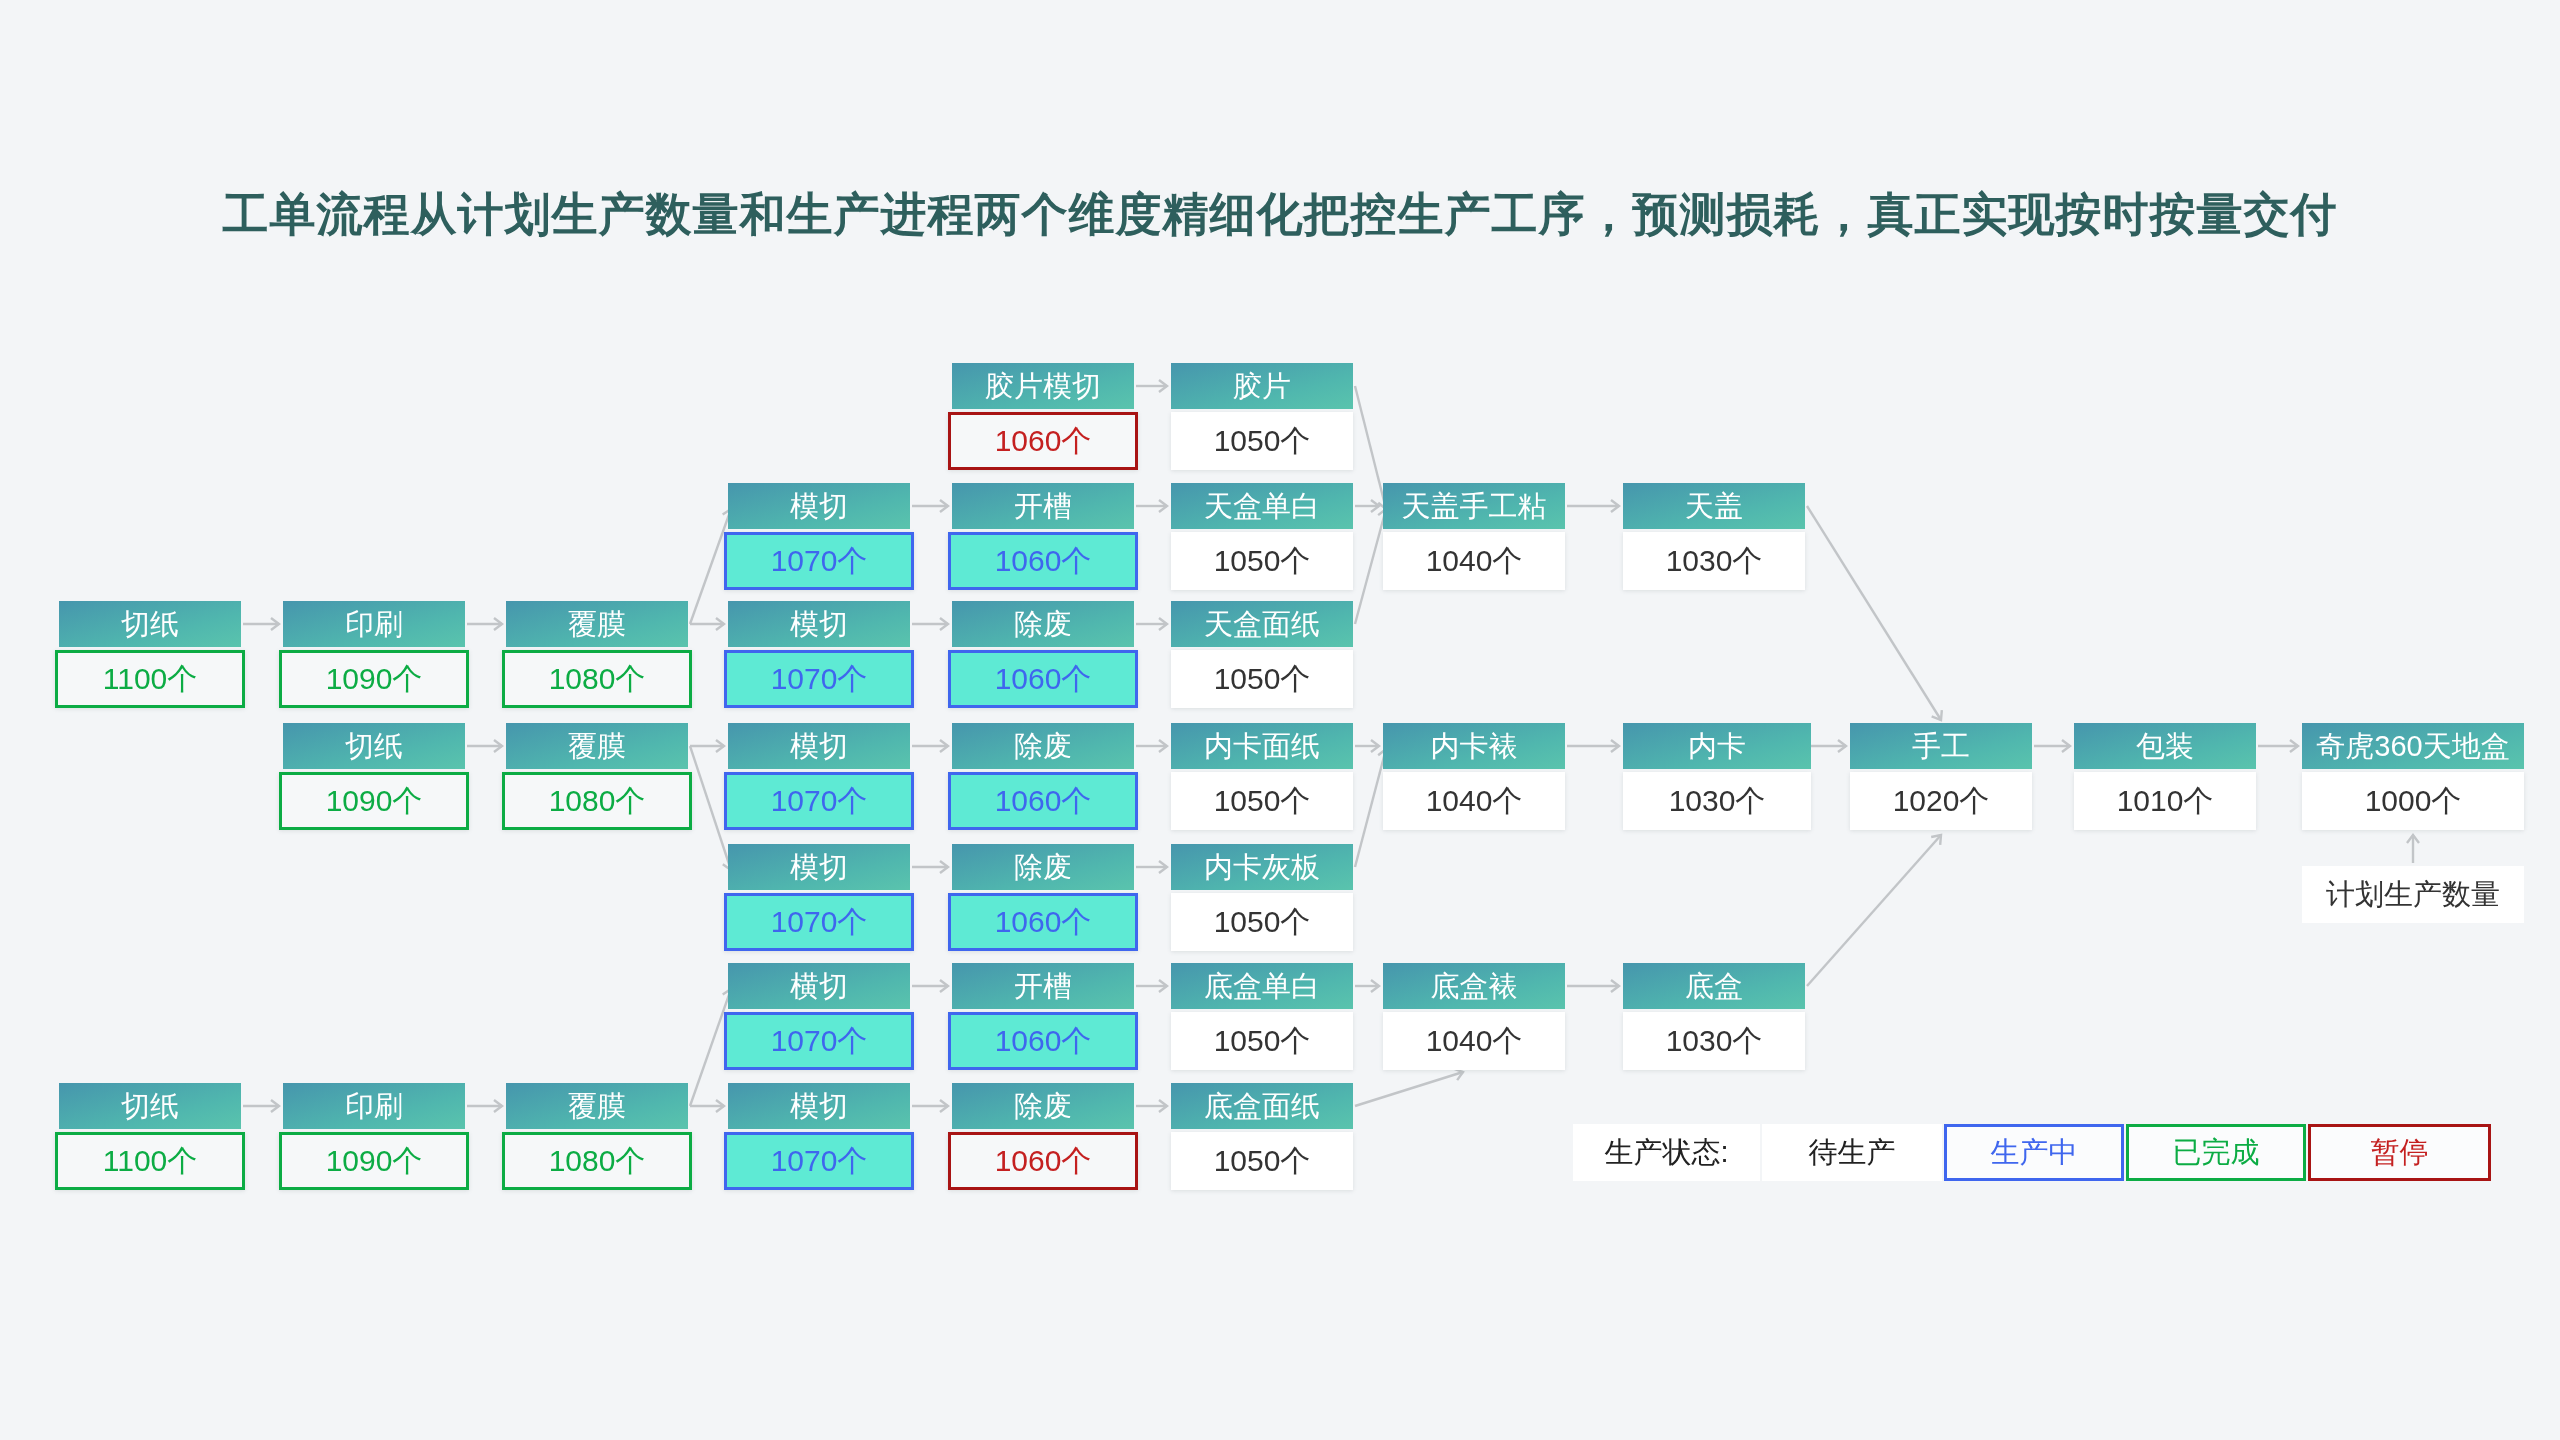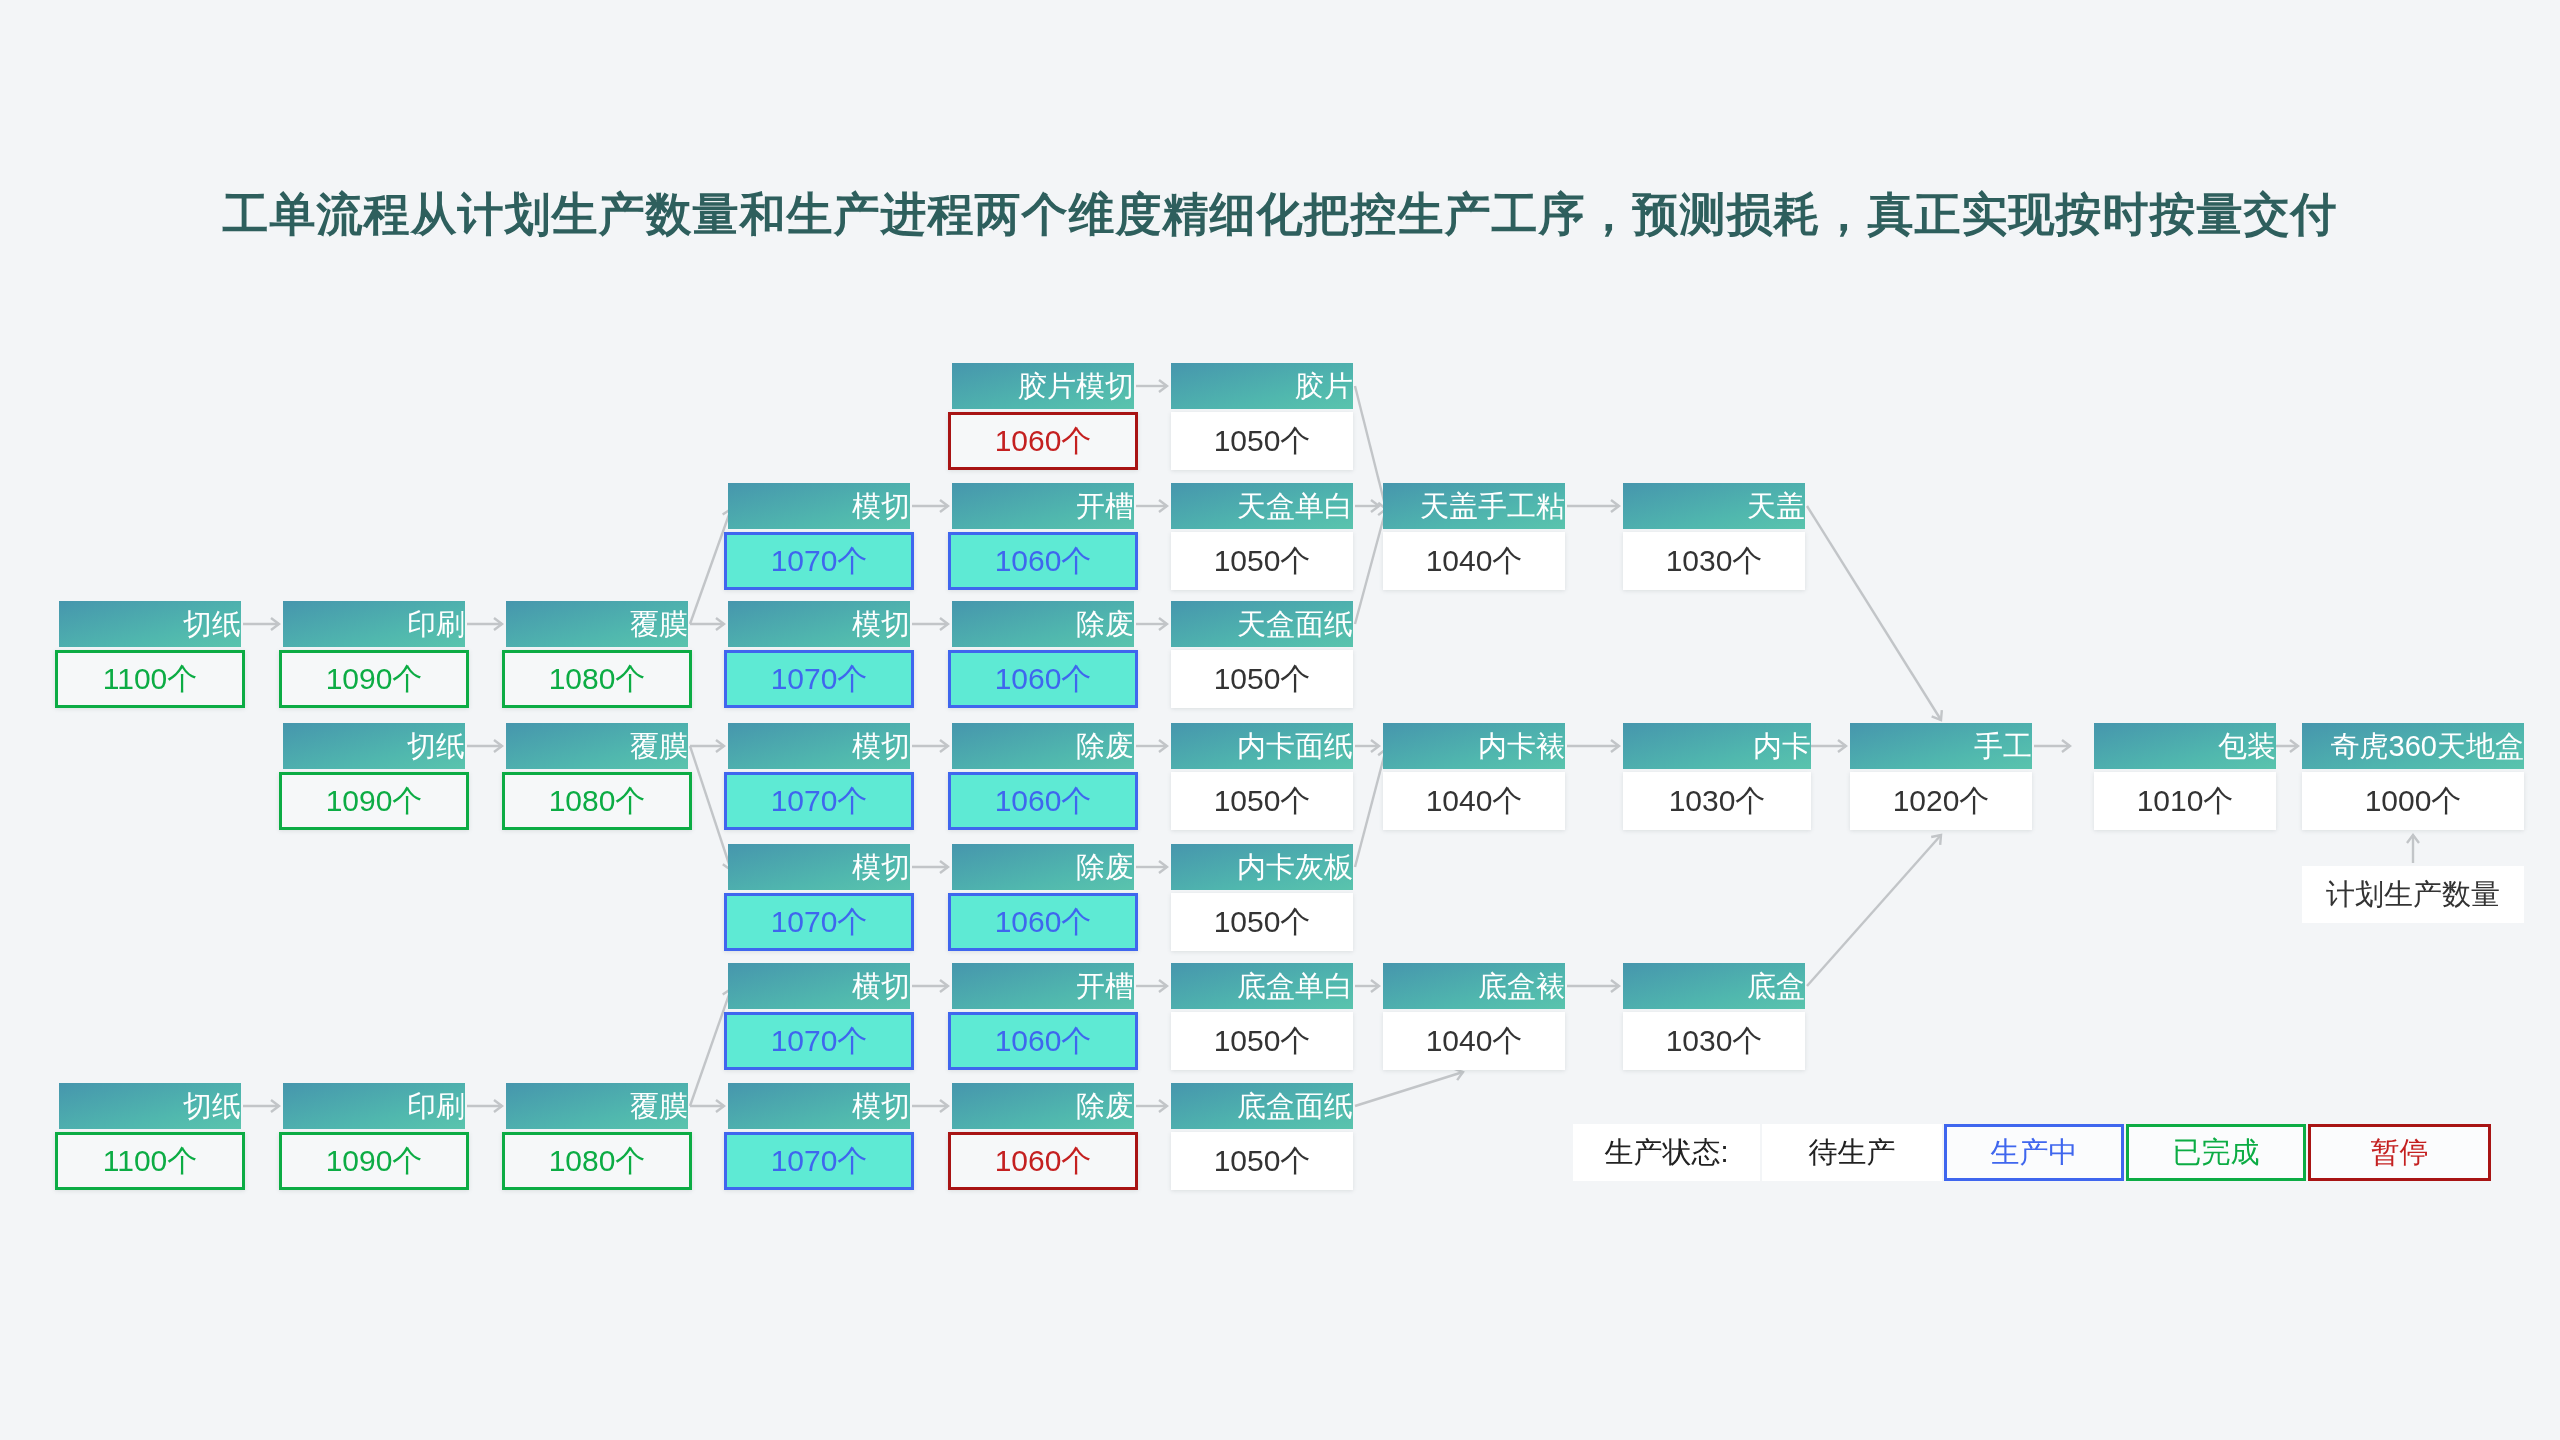--- a/index.html
+++ b/index.html
@@ -11,21 +11,21 @@
     overflow:hidden;
   }
   .title {
     position:absolute; top:184px; left:0; width:100%;
     text-align:center; font-size:46px; font-weight:bold;
     color:#2e5f5d; letter-spacing:1px; white-space:nowrap;
   }
   #edges { position:absolute; left:0; top:0; pointer-events:none; }
   .node { position:absolute; }
   .node .hd {
-    height:46px; line-height:46px; text-align:right;
+    height:46px; line-height:46px; text-align:center;
     color:#ffffff; font-size:29px;
     background:linear-gradient(165deg,#4696ad 0%,#50b7ae 65%,#5ac4ad 100%);
   }
   .node .val {
     height:58px; margin-top:3px;
     display:flex; align-items:center; justify-content:center;
     font-size:30px; background:#ffffff; color:#333333;
     box-shadow:0 1px 4px rgba(110,120,130,.18);
   }
   .st-in_progress .val { border:3px solid #3f66ee; color:#3f66ee; background:#5eead4; margin-left:-4px; margin-right:-4px; }
@@ -178,21 +178,21 @@
       <div class="val">1040个</div>
     </div>
     <div class="node st-pending" style="left: 1623px; top: 723px; width: 188px;">
       <div class="hd">内卡</div>
       <div class="val">1030个</div>
     </div>
     <div class="node st-pending" style="left: 1850px; top: 723px; width: 182px;">
       <div class="hd">手工</div>
       <div class="val">1020个</div>
     </div>
-    <div class="node st-pending" style="left: 2074px; top: 723px; width: 182px; margin-left: 20px;">
+    <div class="node st-pending" style="left: 2074px; top: 723px; width: 182px;">
       <div class="hd">包装</div>
       <div class="val">1010个</div>
     </div>
     <div class="node st-pending" style="left: 2302px; top: 723px; width: 222px;">
       <div class="hd">奇虎360天地盒</div>
       <div class="val">1000个</div>
     </div>
     <div class="node st-in_progress" style="left: 728px; top: 844px; width: 182px;">
       <div class="hd">模切</div>
       <div class="val">1070个</div>

